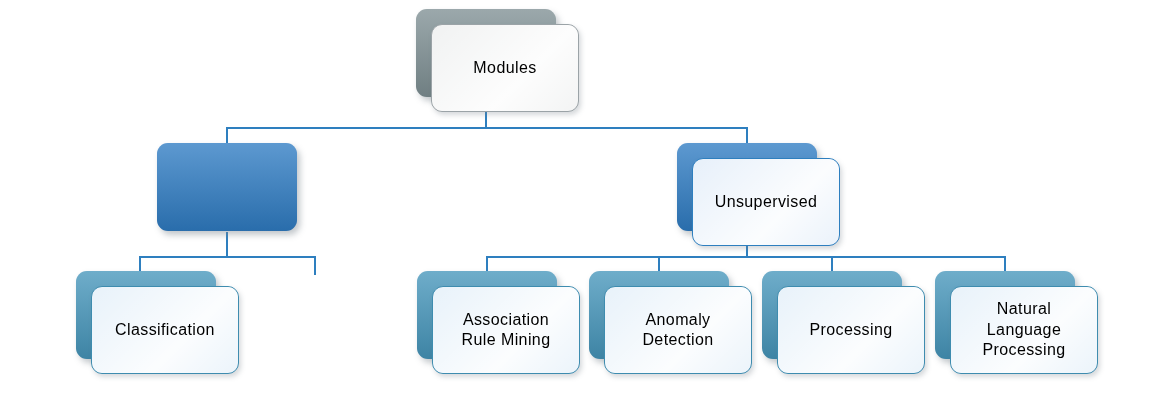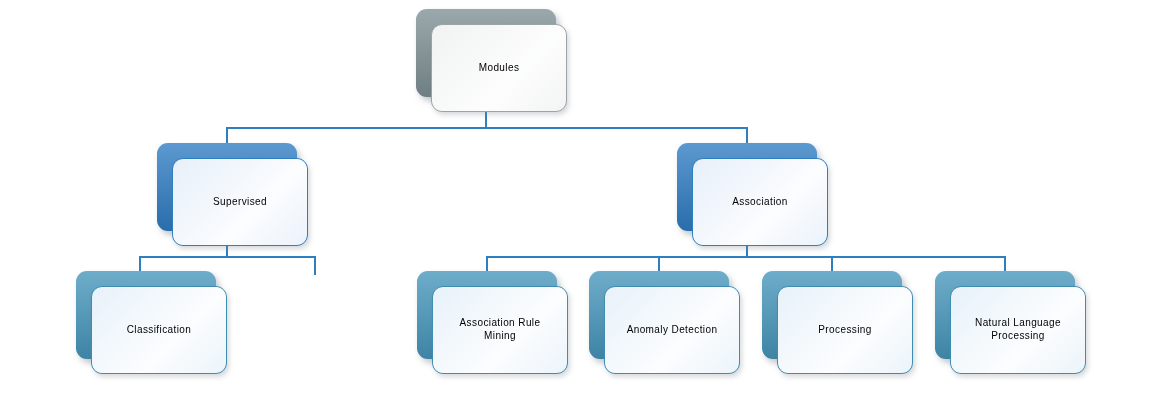--- a/index.html
+++ b/index.html
@@ -39,31 +39,31 @@
   }
   .node .back::after {
     content: "";
     position: absolute; inset: 0;
     border-radius: inherit;
     background: linear-gradient(to bottom, rgba(255,255,255,0.22), rgba(0,0,0,0.12));
   }
   .node .front {
     position: absolute;
     left: 15px; top: 15px;
-    width: 136px; height: 88px;
+    width: 148px; height: 88px;
     box-sizing: border-box;
     border-radius: 11px;
     border: 1.4px solid;
     display: flex;
     align-items: center;
     justify-content: center;
     text-align: center;
     padding: 4px 13px;
     box-shadow: 2px 3px 5px rgba(120,130,140,0.3);
-    font-size: 10px;
+    font-size: 16px;
     letter-spacing: 0.4px;
     line-height: 1.28;
     color: var(--text, #000);
   }
   .node .front::before {
     content: "";
     position: absolute; inset: 0;
     border-radius: inherit;
     background: linear-gradient(135deg, rgba(255,255,255,0) 0%, rgba(255,255,255,0.85) 62%, rgba(255,255,255,0.15) 100%);
   }
@@ -100,29 +100,26 @@
 
   <div class="node gray pos-modules">
     <div class="back"></div>
     <div class="front">
       <span class="label">Modules</span>
     </div>
   </div>
 
   <div class="node blue pos-supervised">
     <div class="back"></div>
-    <div class="front">
-      <span class="label">Supervised</span>
-    </div>
   </div>
 
   <div class="node blue pos-unsupervised">
     <div class="back"></div>
     <div class="front">
-      <span class="label">Association</span>
+      <span class="label">Unsupervised</span>
     </div>
   </div>
 
   <div class="node teal pos-classification">
     <div class="back"></div>
     <div class="front">
       <span class="label">Classification</span>
     </div>
   </div>
 

